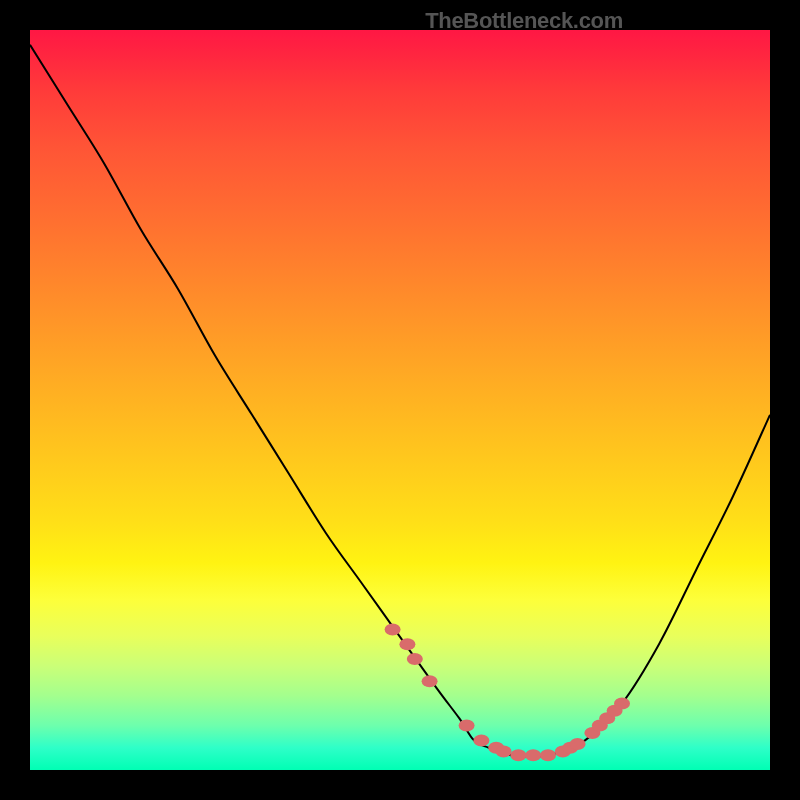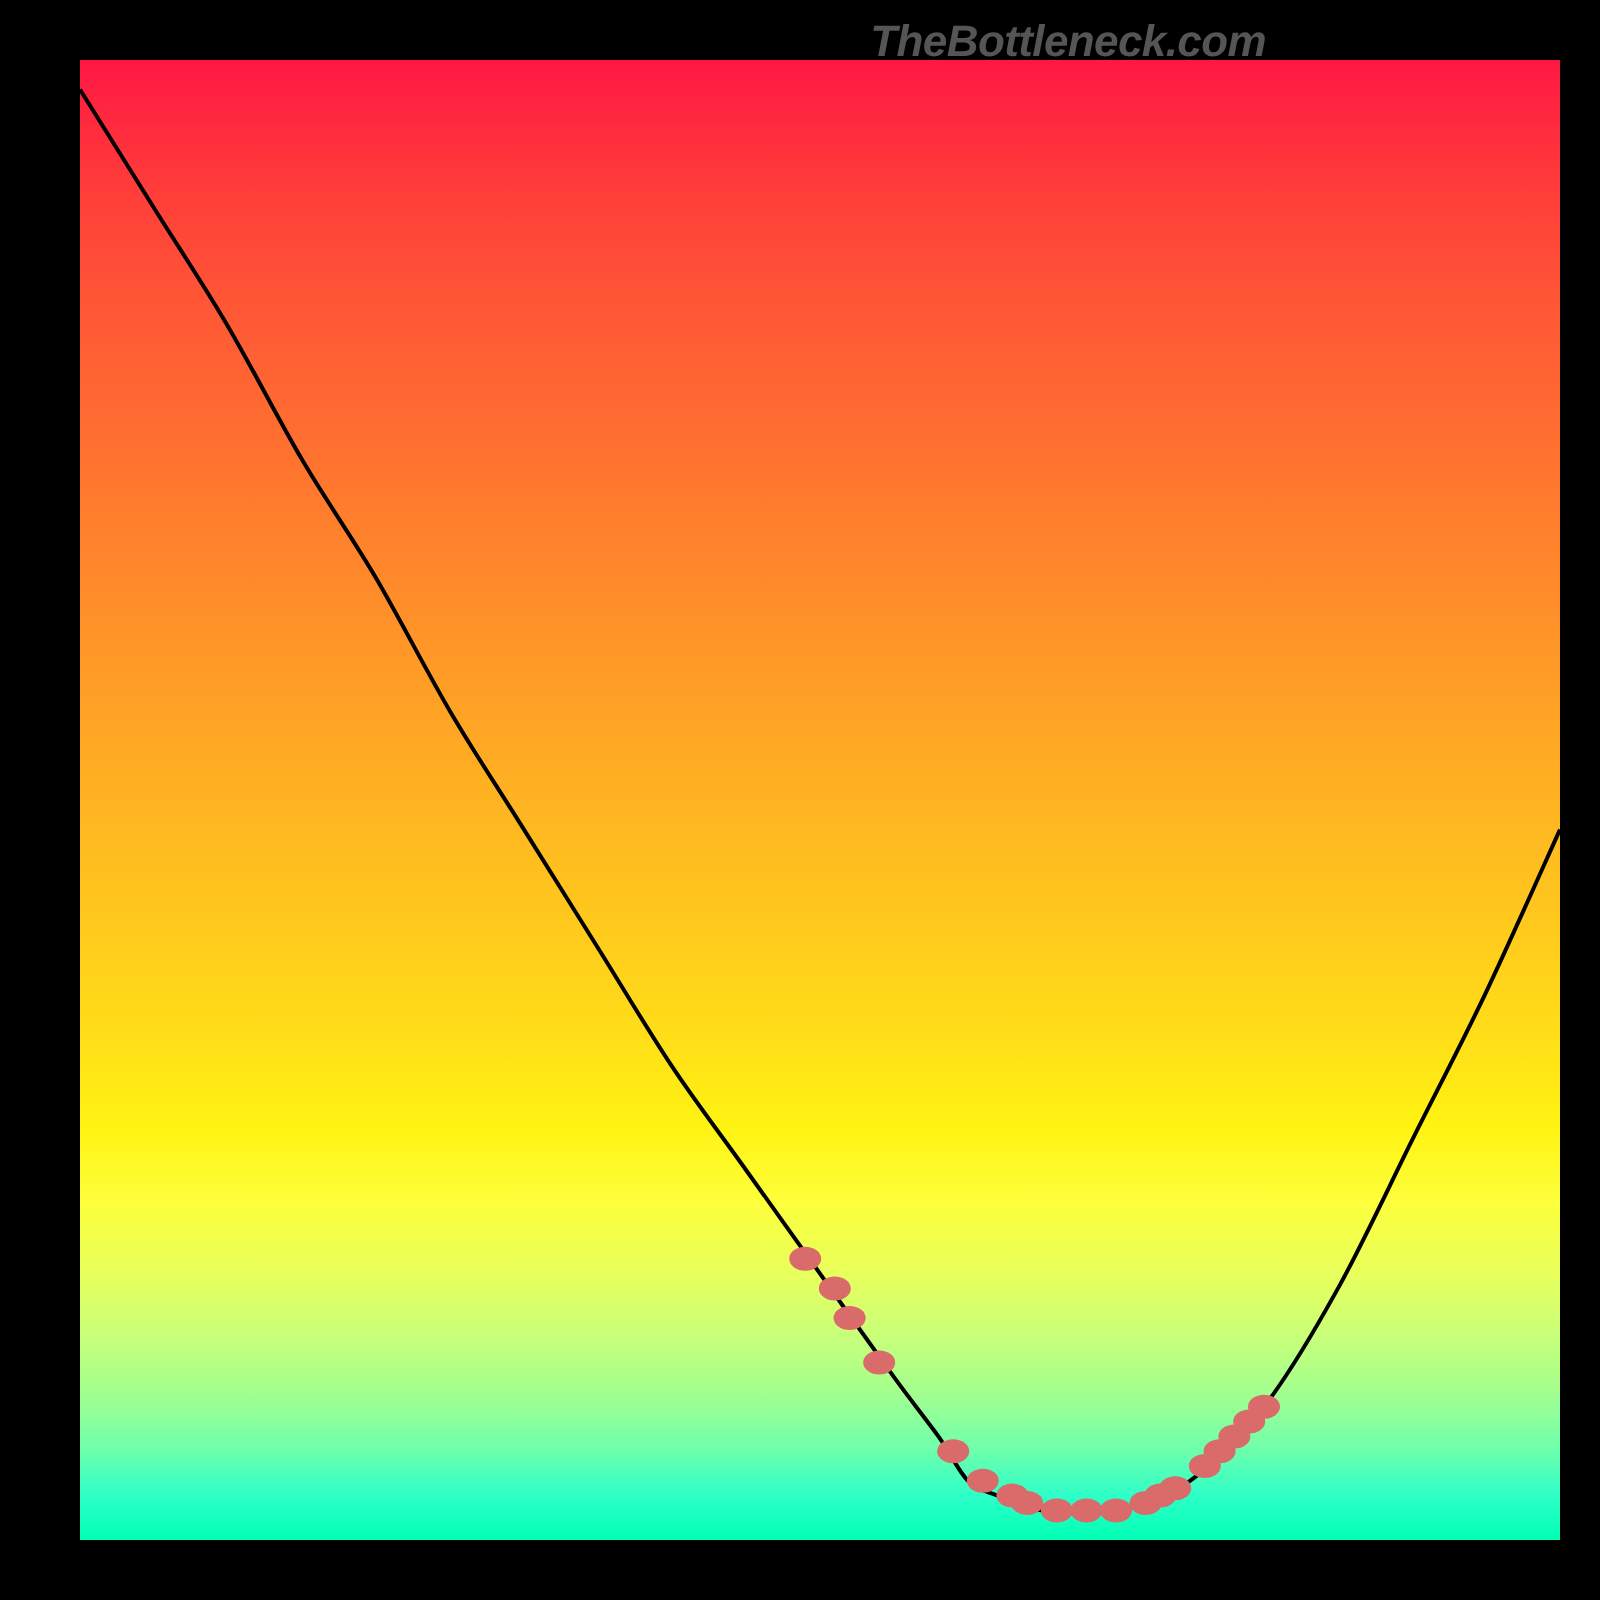--- a/index.html
+++ b/index.html
@@ -1,22 +1,21 @@
 <!DOCTYPE html>
 <html><head>
 <meta charset="utf-8">
 <style>
   * { margin: 0; padding: 0; box-sizing: border-box; }
   body { background: #000; width: 800px; height: 800px; position: relative; font-family: Arial, sans-serif; }
   .frame {
     position: absolute;
-    top: 0; left: 10px;
+    top: 0; left: 0;
     width: 657px; height: 800px;
     background: #000;
-    font-style: italic;
   }
   .plot-area {
     position: absolute;
     top: 30px;
     left: 30px;
     width: 740px;
     height: 740px;
     overflow: hidden;
   }
   .gradient-bg {

